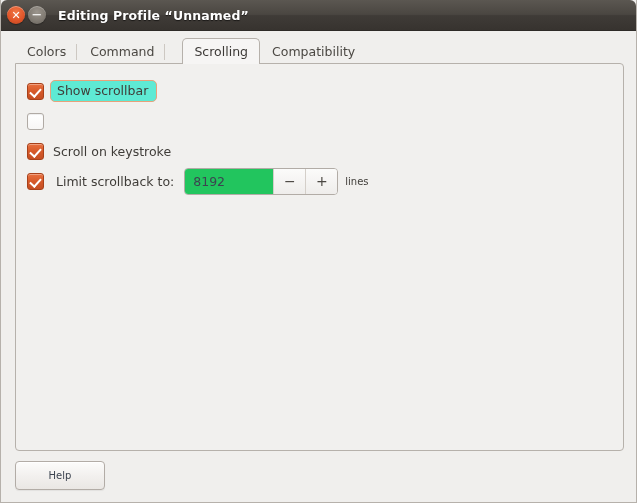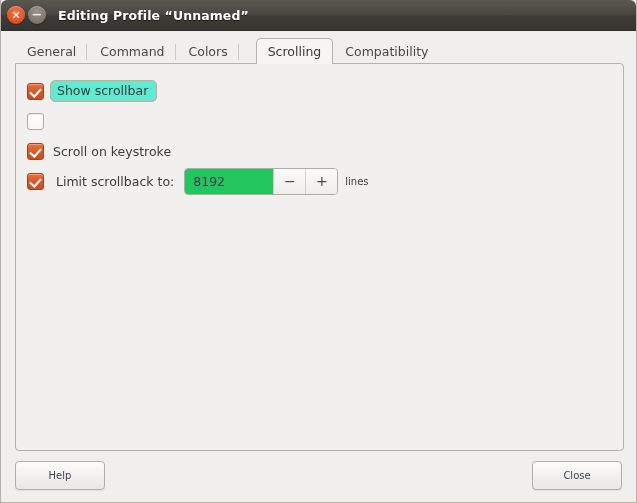--- a/index.html
+++ b/index.html
@@ -293,27 +293,24 @@
     <div class="win-btn minimize">
       <span class="glyph">−</span>
     </div>
     <div class="title-text">Editing Profile “Unnamed”</div>
   </div>
 
   <div class="notebook">
 
     <div class="tabbar">
       <div class="tab sep">
-        <span>General</span>
+        <span>Colors</span>
       </div>
       <div class="tab sep">
         <span>Command</span>
-      </div>
-      <div class="tab sep">
-        <span>Colors</span>
       </div>
       <div class="tab active">
         <span>Scrolling</span>
       </div>
       <div class="tab">
         <span>Compatibility</span>
       </div>
     </div>
 
     <div class="panel">
@@ -351,18 +348,15 @@
         </div>
 
       </div>
     </div>
   </div>
 
   <div class="actionbar">
     <div class="btn help">
       <span>Help</span>
     </div>
-    <div class="btn close-btn">
-      <span>Close</span>
-    </div>
   </div>
 
 </div>
 
 </body></html>

